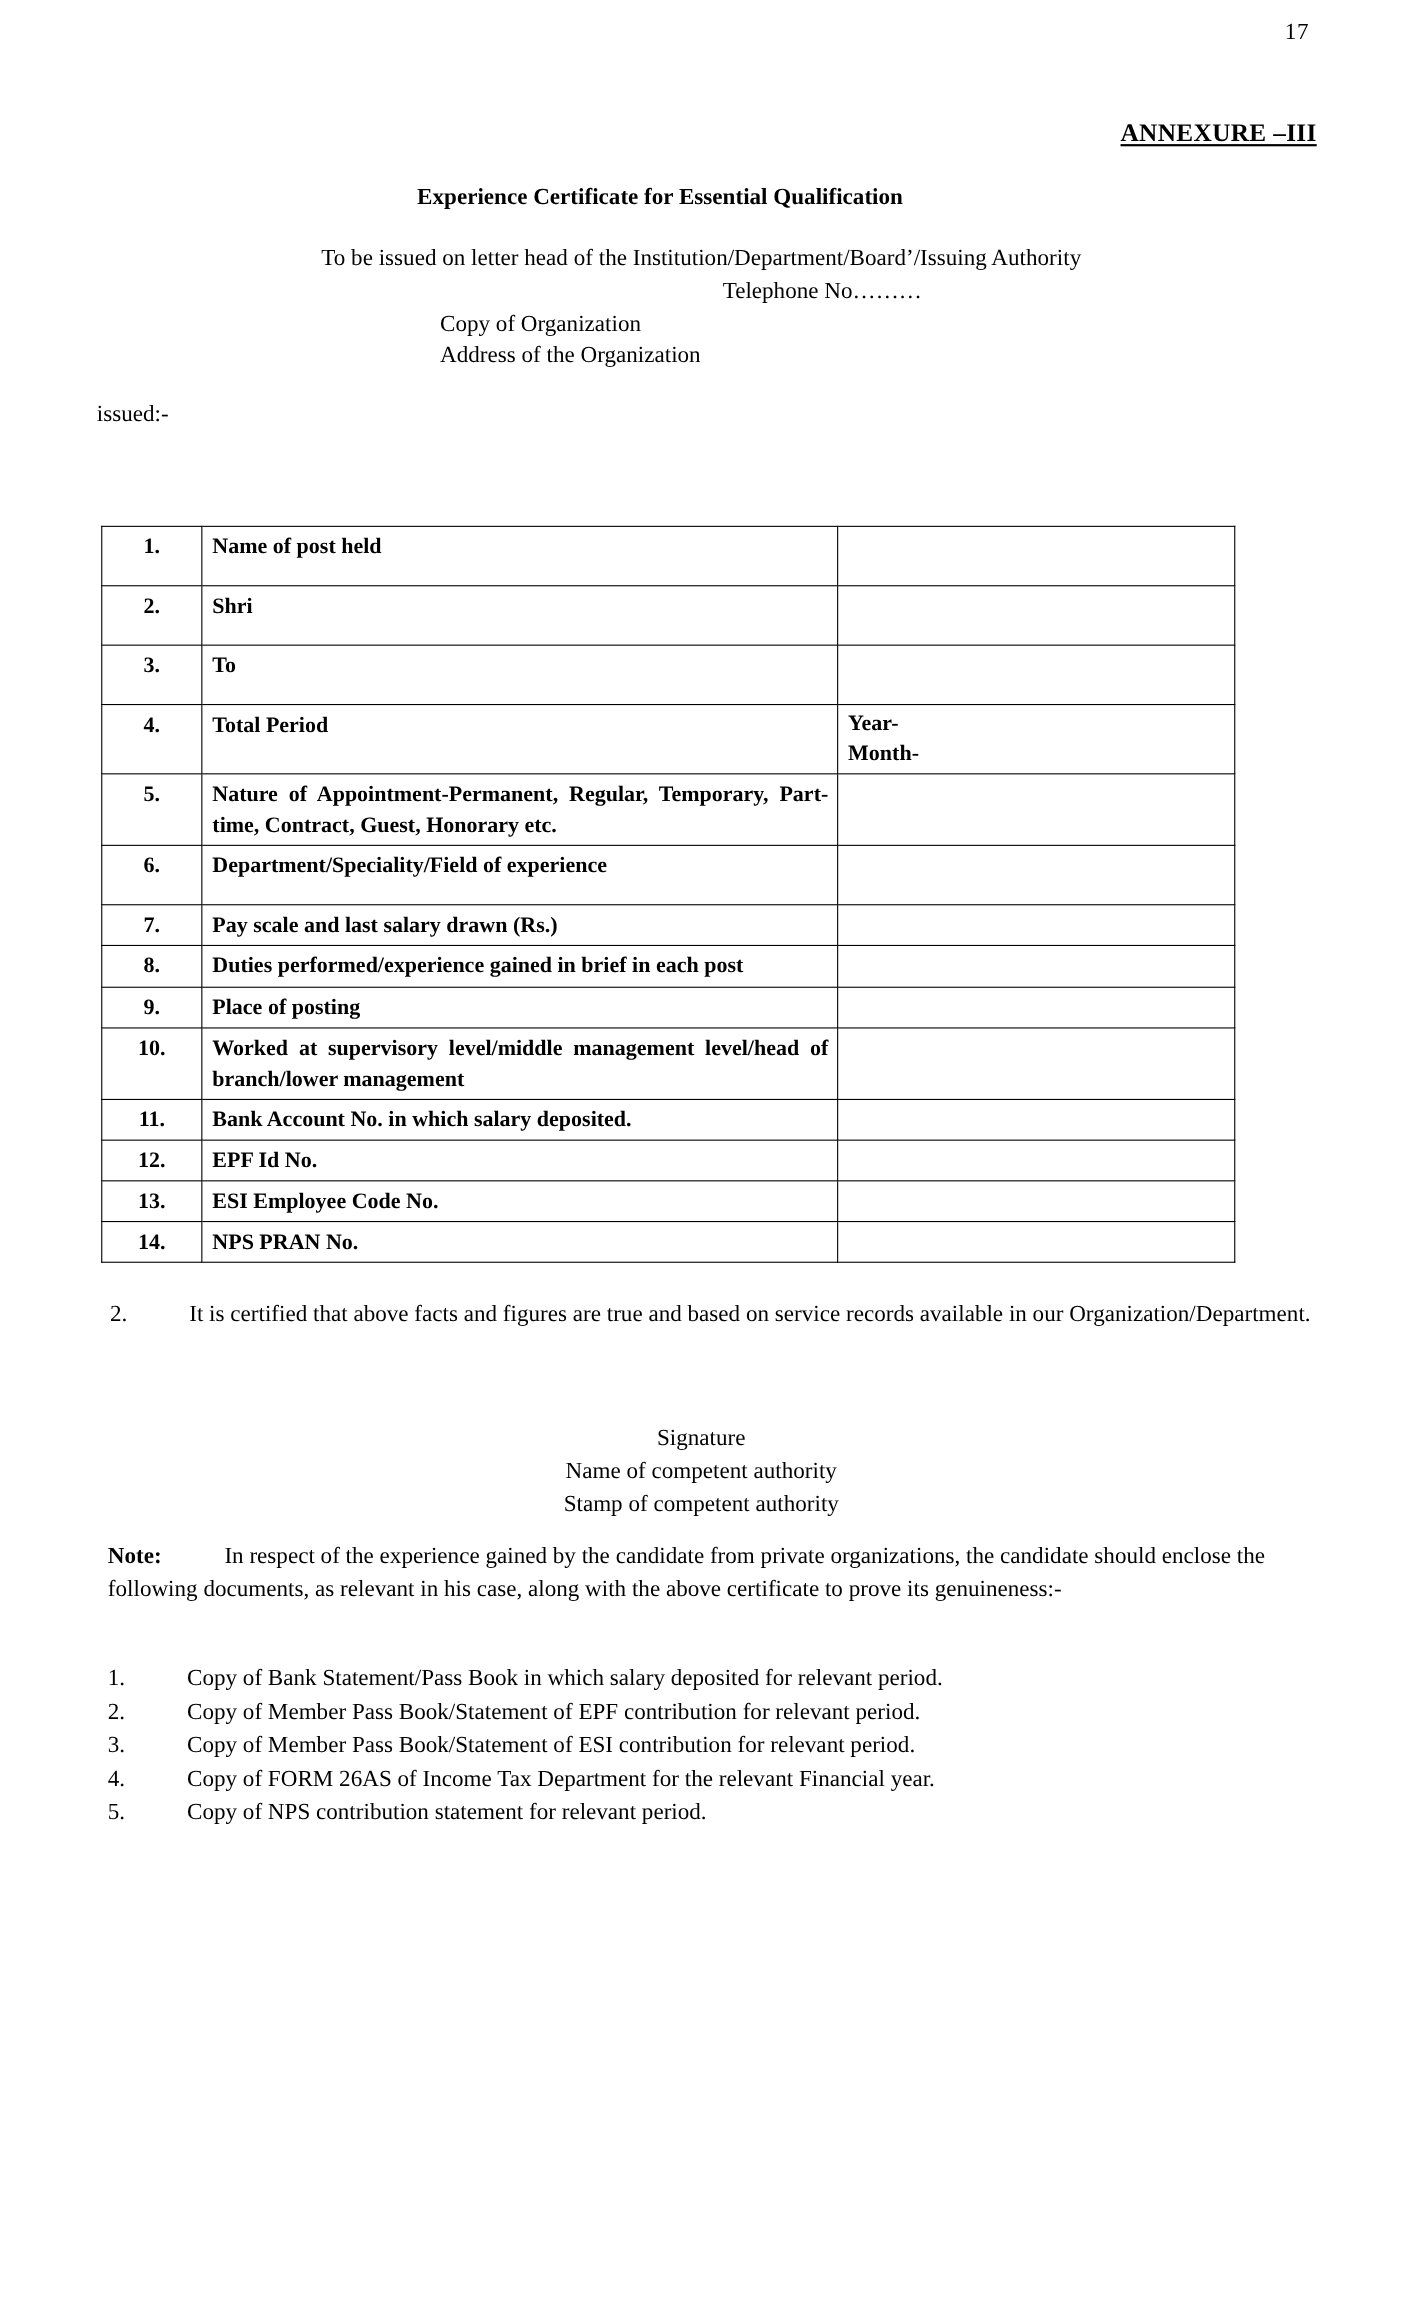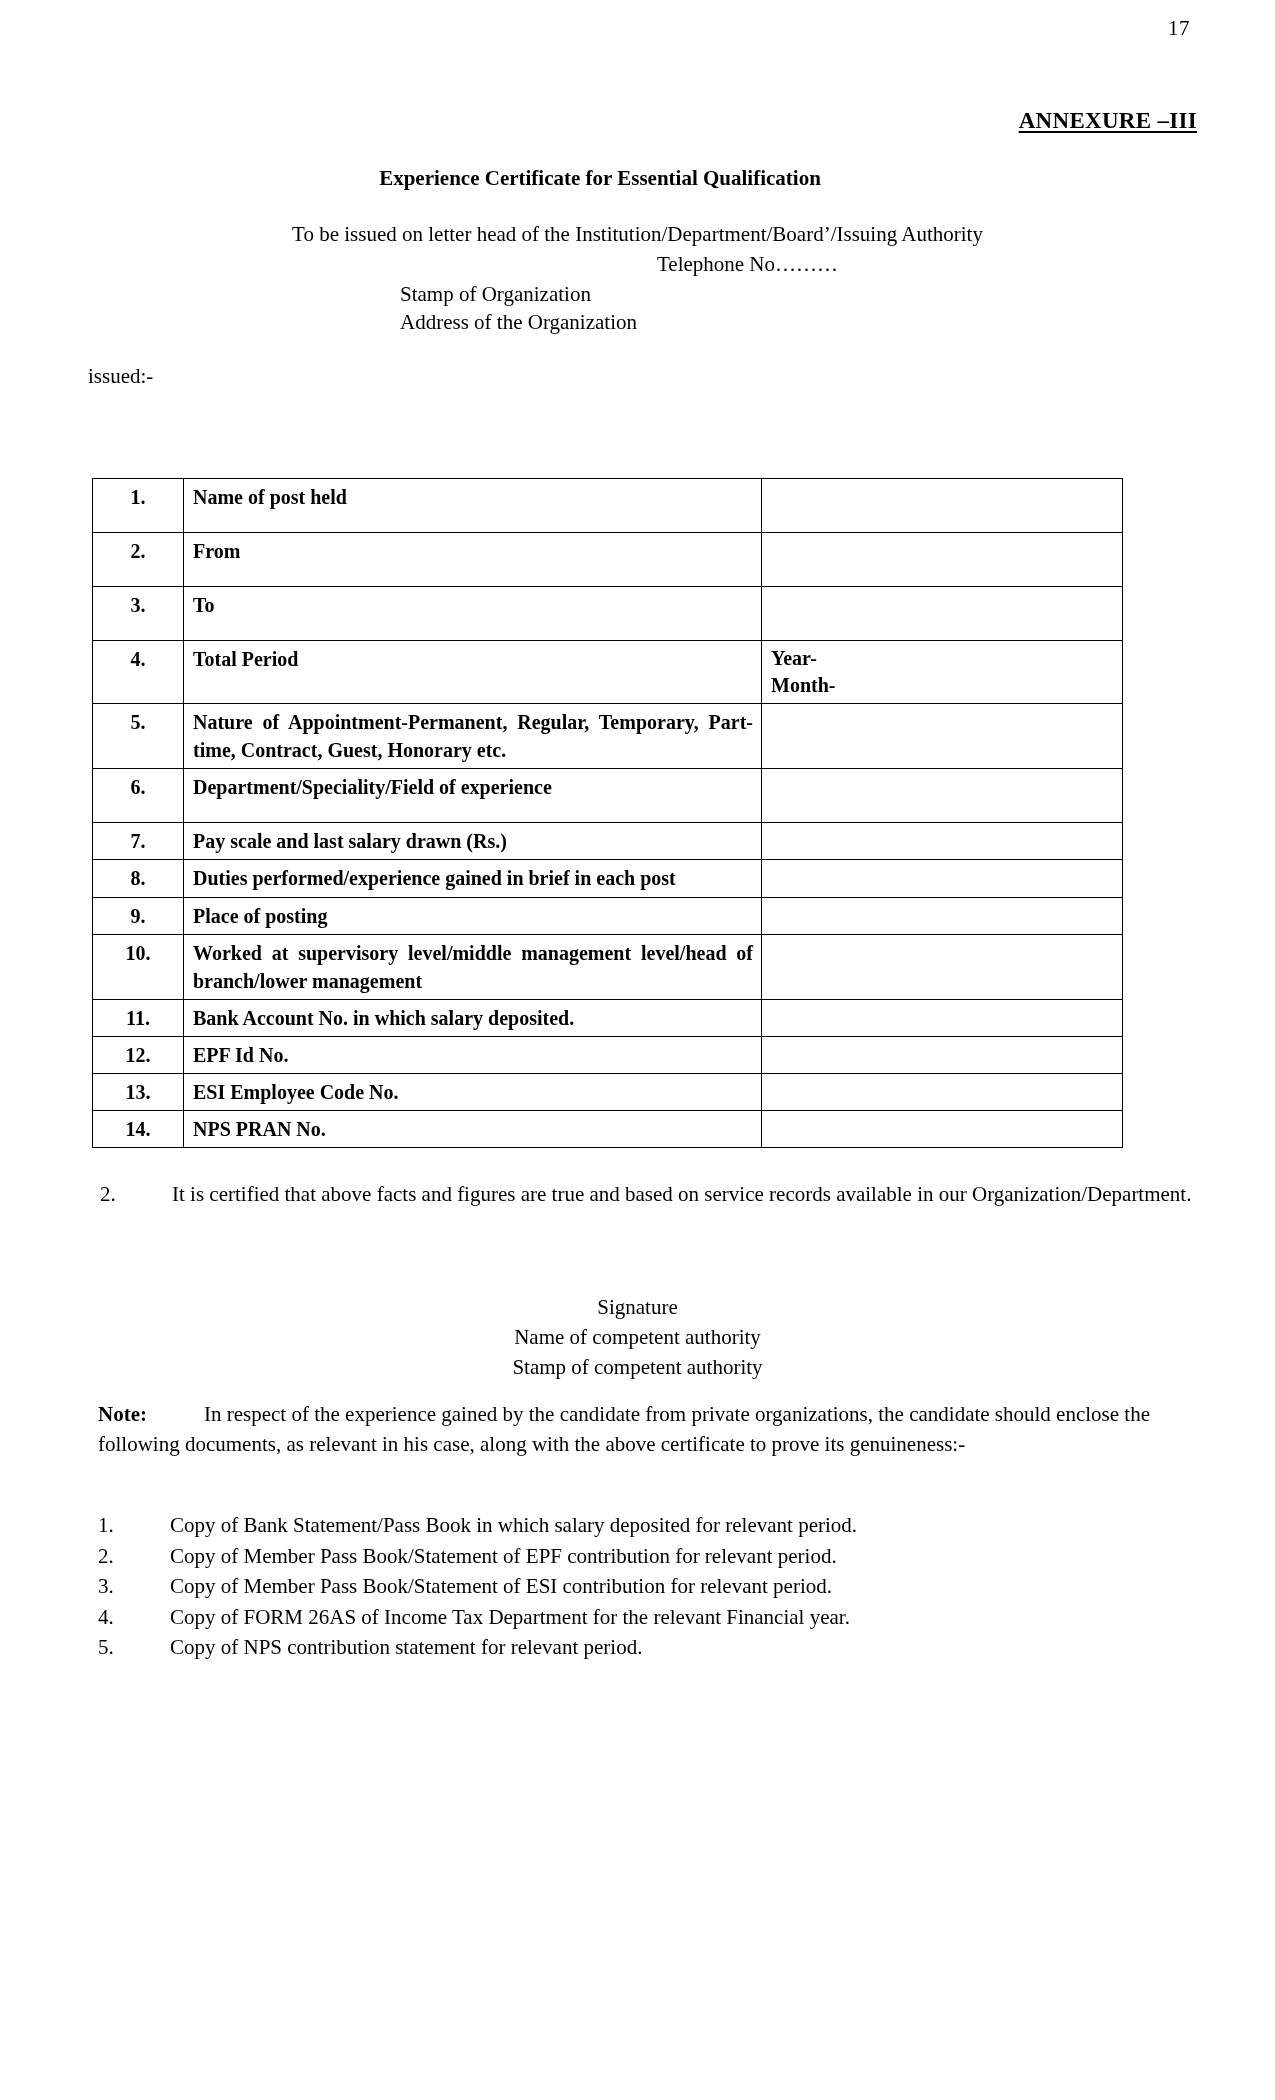--- a/index.html
+++ b/index.html
@@ -219,38 +219,38 @@
   <div class="page-number">17</div>
 
   <div class="annexure">ANNEXURE –III</div>
 
   <div class="doc-subtitle">Experience Certificate for Essential Qualification</div>
 
   <div class="issue-line">To be issued on letter head of the Institution/Department/Board’/Issuing Authority</div>
   <div class="telephone-line">Telephone No………</div>
 
   <div class="org-block">
-    <div>Stamp of Organization</div>
+    <div>Copy of Organization</div>
     <div>Address of the Organization</div>
   </div>
 
   <div class="certify-para">
     <span class="last-line">issued:-</span>
   </div>
 
   <table class="exp-table">
     <tbody>
         <tr class="r-tall">
           <td class="col-sn">1.</td>
           <td class="col-label">Name of post held</td>
           <td class="col-value"></td>
         </tr>
         <tr class="r-tall">
           <td class="col-sn">2.</td>
-          <td class="col-label">From</td>
+          <td class="col-label">Shri</td>
           <td class="col-value"></td>
         </tr>
         <tr class="r-tall">
           <td class="col-sn">3.</td>
           <td class="col-label">To</td>
           <td class="col-value"></td>
         </tr>
         <tr class="r-tall">
           <td class="col-sn">4.</td>
           <td class="col-label">Total Period</td>

